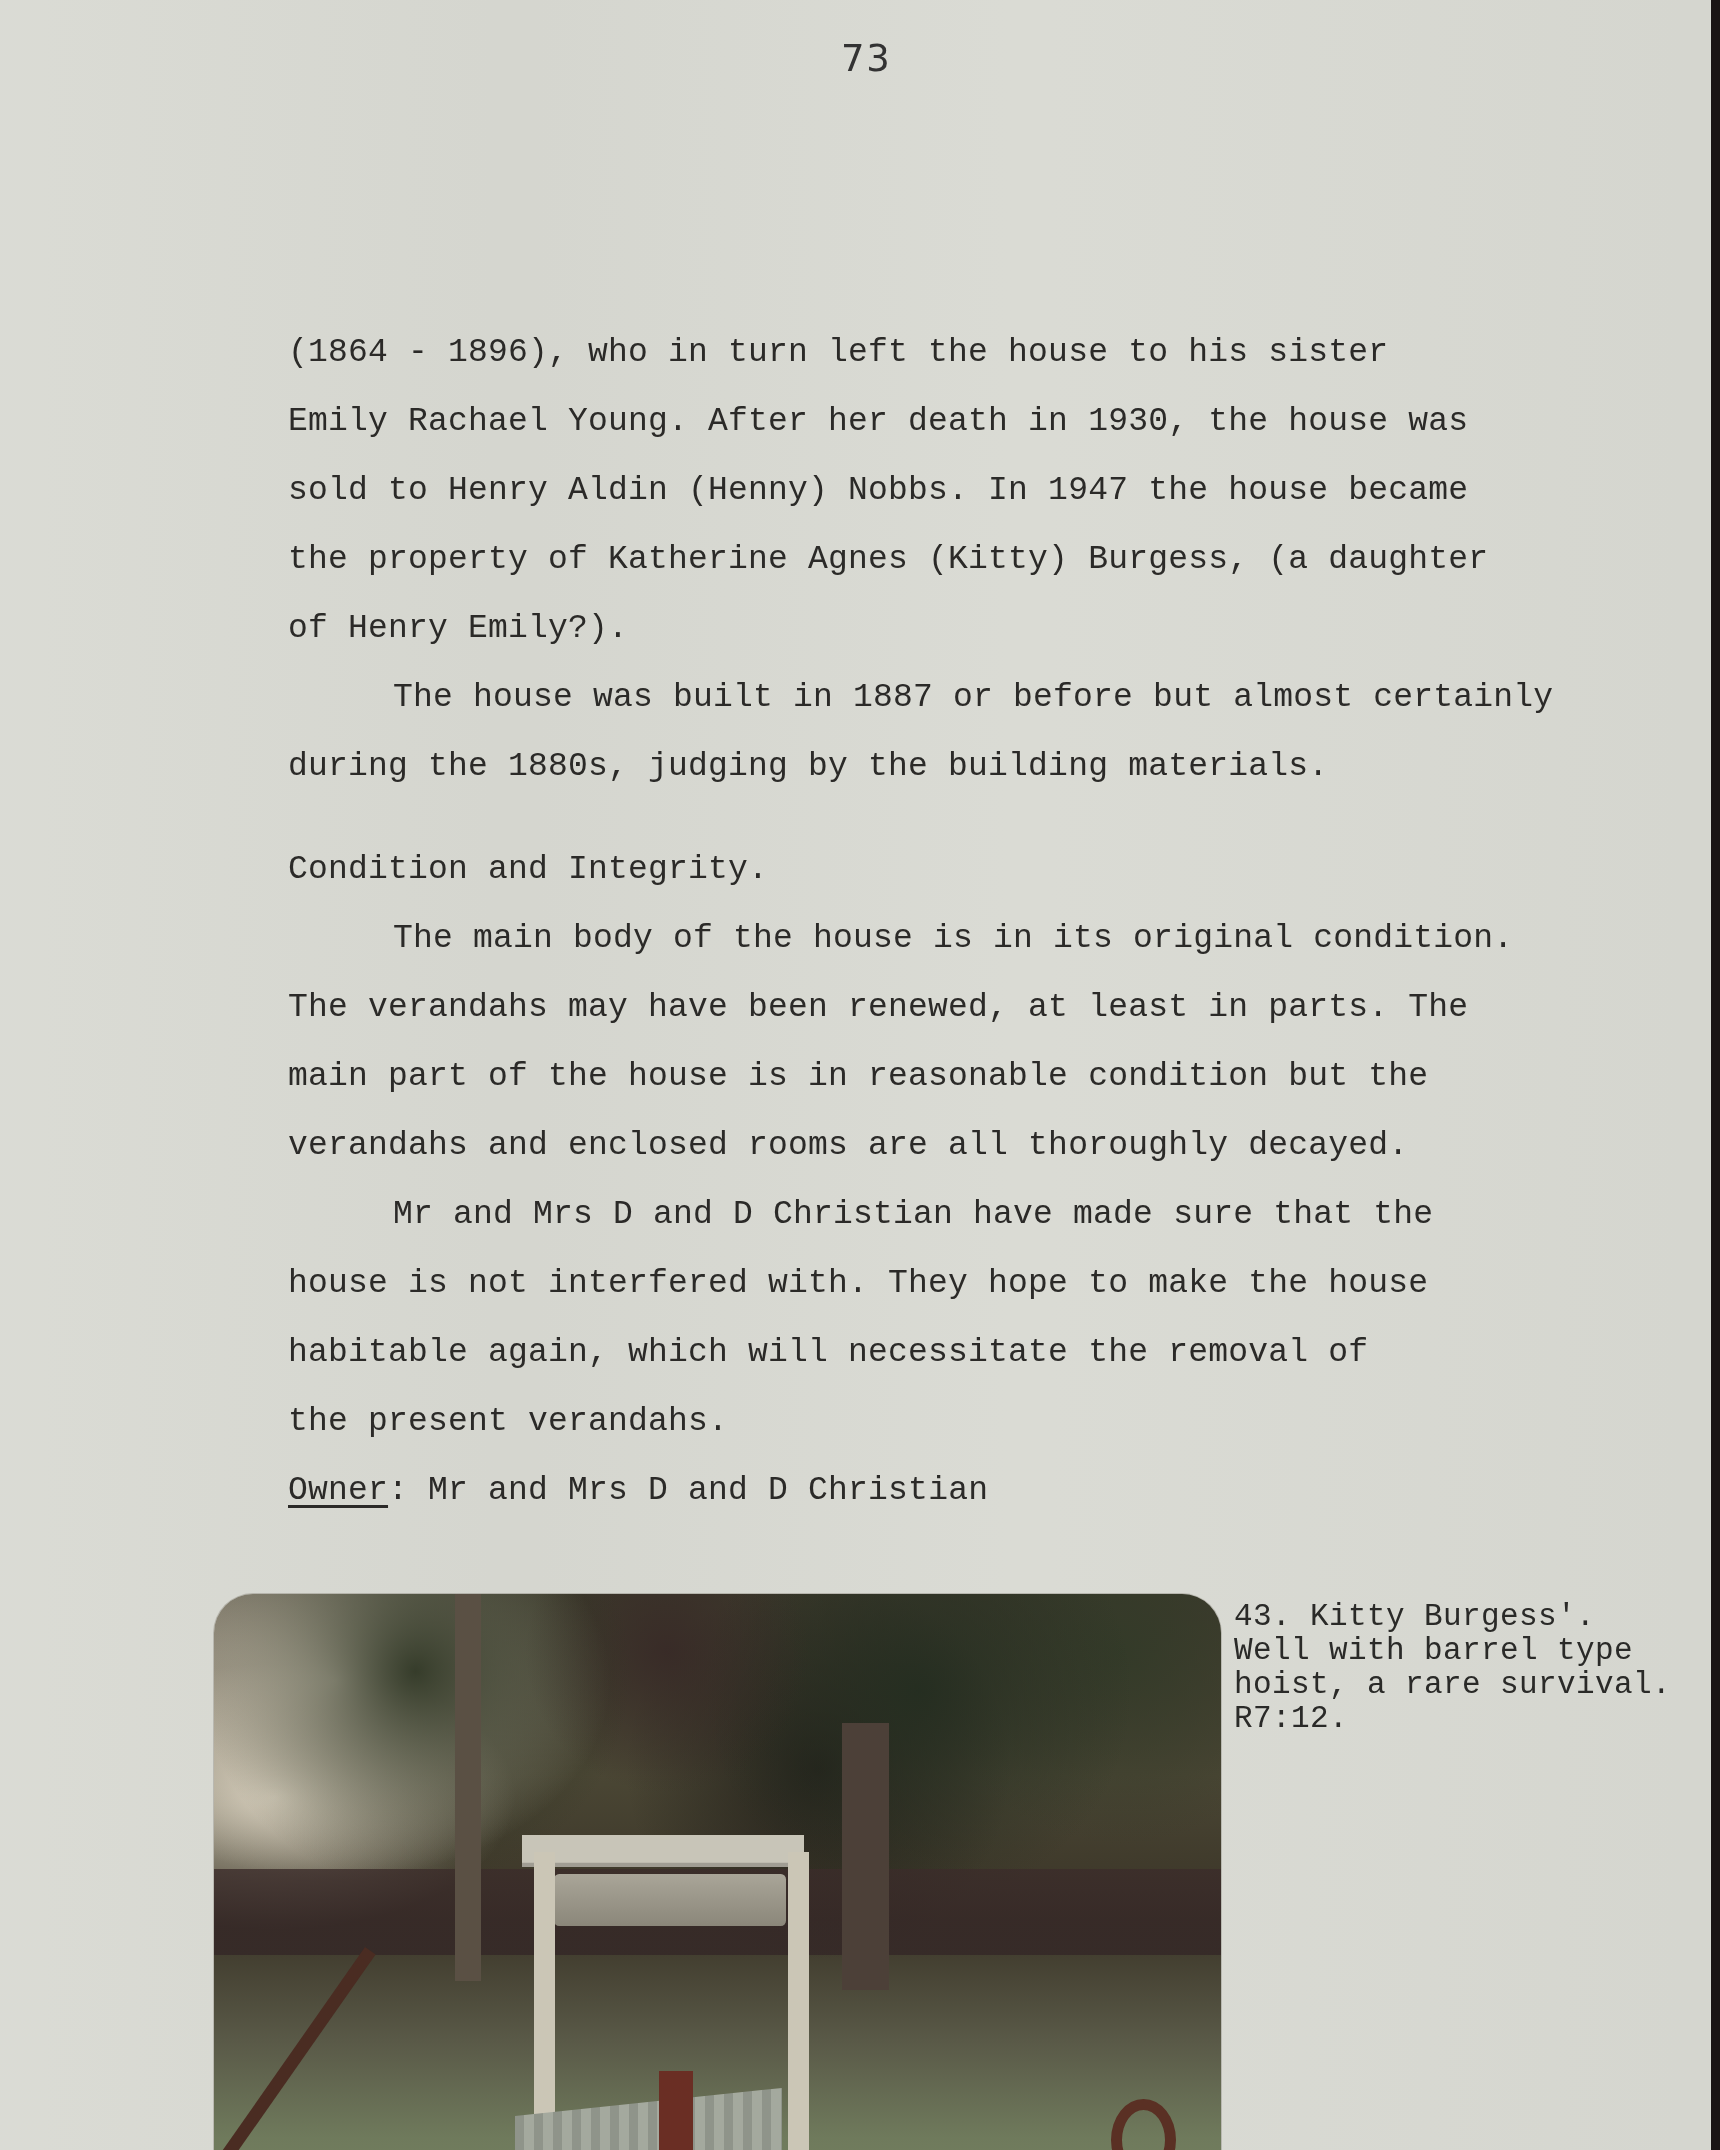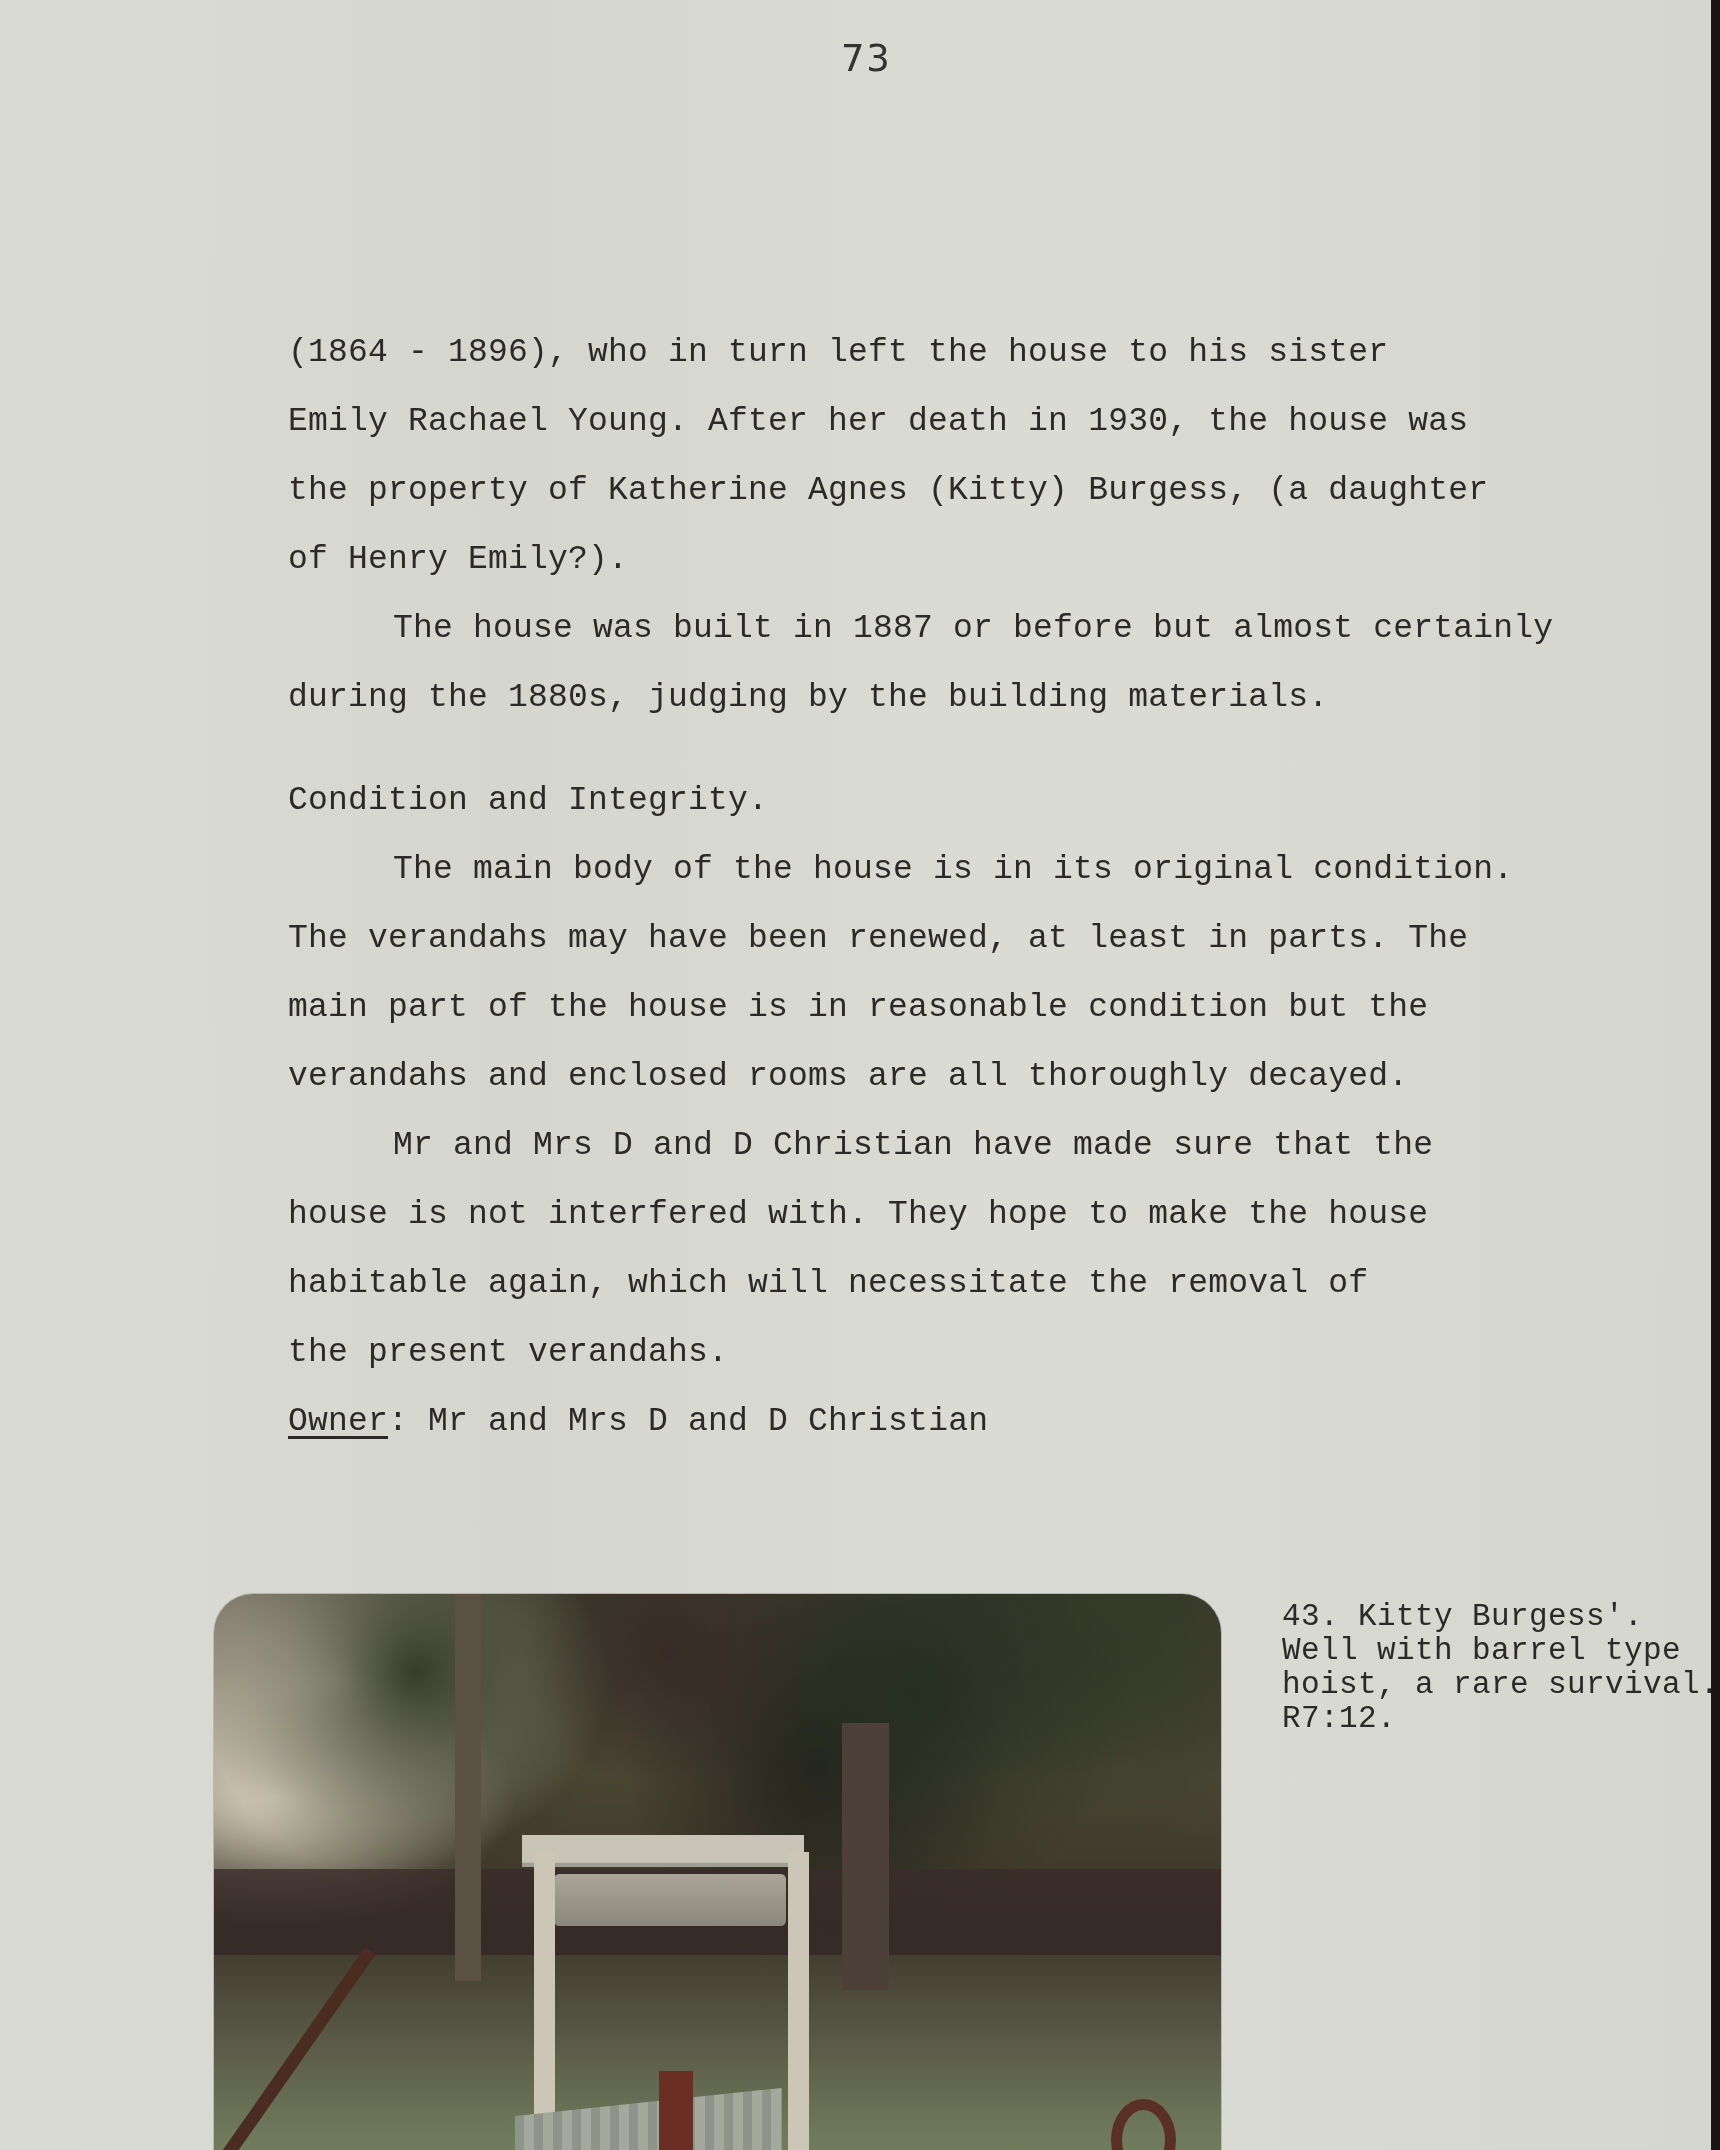--- a/index.html
+++ b/index.html
@@ -158,21 +158,20 @@
       left: 1234px;
       top: 1600px;
       width: 473px;
       font-size: 31px;
       line-height: 34px;
       color: #2a2a28;
     }
     .caption-line {
       white-space: pre;
       letter-spacing: 0.4px;
-      margin-left: 48px;
     }
     .edge-shadow {
       position: absolute;
       right: 0;
       top: 0;
       width: 9.5px;
       height: 2430px;
       background: #1a1414;
     }
   </style>
@@ -181,20 +180,21 @@
 
 <div class="page">
 
   <div class="page-number">73</div>
 
   <div class="body-text">
 
     <div>
       <div class="line">(1864 - 1896), who in turn left the house to his sister</div>
       <div class="line">Emily Rachael Young. After her death in 1930, the house was</div>
+      <div class="line">sold to Henry Aldin (Henny) Nobbs. In 1947 the house became</div>
       <div class="line">the property of Katherine Agnes (Kitty) Burgess, (a daughter</div>
       <div class="line">of Henry Emily?).</div>
     </div>
 
     <div>
       <div class="line indent">The house was built in 1887 or before but almost certainly</div>
       <div class="line">during the 1880s, judging by the building materials.</div>
     </div>
 
     <div class="line gap-before"><span class="heading">Condition and Integrity</span><span>.</span></div>

